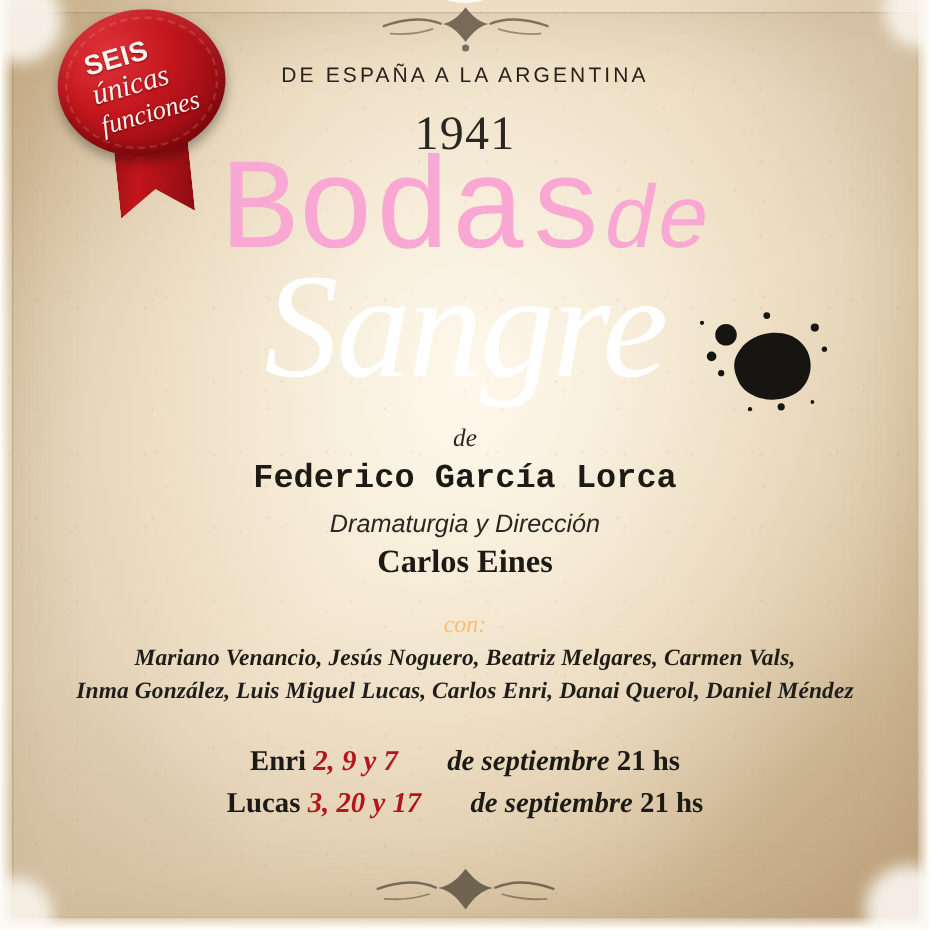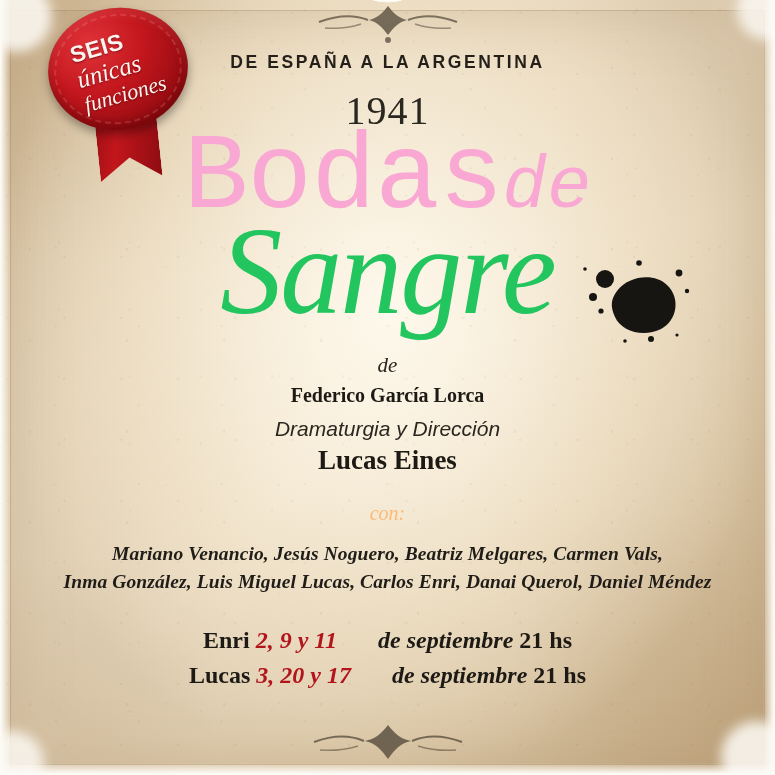--- a/index.html
+++ b/index.html
@@ -164,21 +164,21 @@
     transform: rotate(-8deg);
     text-shadow: 0 1px 2px rgba(70,0,0,0.6);
   }
   .seal-l1 { font-family: "Liberation Sans", sans-serif; font-weight: 700; font-size: 23px; letter-spacing: .5px; }
   .seal-l2 { font-family: "Liberation Serif", serif; font-style: italic; font-size: 25px; margin-top: 1px;}
   .seal-l3 { font-family: "Liberation Serif", serif; font-style: italic; font-size: 22px; margin-top: 1px;}
 
   .kicker {
     padding-top: 52px;
     font-family: "Liberation Sans", sans-serif;
-    font-weight: 700;
+    font-weight: 400;
     font-size: 17.5px;
     letter-spacing: 2.6px;
     color: #241f19;
   }
 
   .year {
     margin-top: 18px;
     font-family: "Liberation Serif", serif;
     font-size: 40px;
     letter-spacing: 1px;
@@ -203,21 +203,21 @@
   .title1 .de {
     font-style: italic;
     font-size: 74px;
     letter-spacing: 0;
   }
   .title2 {
     font-family: "Liberation Serif", serif;
     font-style: italic;
     font-size: 124px;
     line-height: .9;
-    color: #22c55e;
+    color: #ffffff;
     margin-top: -14px;
     letter-spacing: -2px;
   }
   
   .splat {
     position: absolute;
     right: 78px;
     top: 118px;
     width: 120px;
     height: 100px;
@@ -226,23 +226,23 @@
   }
 
   .credits { margin-top: 16px; }
   .lbl-de {
     font-family: "Liberation Serif", serif;
     font-style: italic;
     font-size: 21px;
     color: #2b2620;
   }
   .author {
-    font-family: Liberation Serif, serif;
-    font-weight: 700;
-    font-size: 20px;
+    font-family: Liberation Mono, monospace;
+    font-weight: 700;
+    font-size: 28px;
     margin-top: 6px;
     color: #1d1a15;
   }
   .lbl-dram {
     font-family: Liberation Sans, sans-serif;
     font-style: italic;
     font-size: 21px;
     margin-top: 10px;
     color: #2b2620;
   }
@@ -258,21 +258,21 @@
     font-style: italic;
     font-size: 20px;
     margin-top: 26px;
     color: #fdba74;
   }
   .cast-line {
     font-family: "Liberation Serif", serif;
     font-style: italic;
     font-weight: 700;
     font-size: 19.5px;
-    margin-top: 18px;
+    margin-top: 5px;
     color: #201d18;
     letter-spacing: .1px;
   }
   .cast-line + .cast-line { margin-top: 6px; }
 
   .dates { margin-top: 30px; }
   .date-line {
     font-family: "Liberation Serif", serif;
     font-weight: 700;
     font-size: 24px;
@@ -360,33 +360,33 @@
           <circle cx="8" cy="24" r="1.8" fill="#171512"></circle>
           <circle cx="100" cy="90" r="1.6" fill="#171512"></circle>
         </svg>
       </div>
     </div>
 
     <div class="credits">
       <div class="lbl-de">de</div>
       <div class="author">Federico García Lorca</div>
       <div class="lbl-dram">Dramaturgia y Dirección</div>
-      <div class="director">Lucas Eines</div>
+      <div class="director">Carlos Eines</div>
     </div>
 
     <div class="cast">
       <div class="lbl-con">con:</div>
       <div class="cast-line">Mariano Venancio, Jesús Noguero, Beatriz Melgares, Carmen Vals,</div>
       <div class="cast-line">Inma González, Luis Miguel Lucas,  Carlos Enri, Danai Querol, Daniel Méndez</div>
     </div>
 
     <div class="dates">
       <div class="date-line">
         <span>Enri</span>
-        <span class="red">2, 9 y 11</span>
+        <span class="red">2, 9 y 7</span>
         <span class="it">de septiembre</span>
         <span>21 hs</span>
       </div>
       <div class="date-line">
         <span>Lucas</span>
         <span class="red">3, 20 y 17</span>
         <span class="it">de septiembre</span>
         <span>21 hs</span>
       </div>
     </div>

